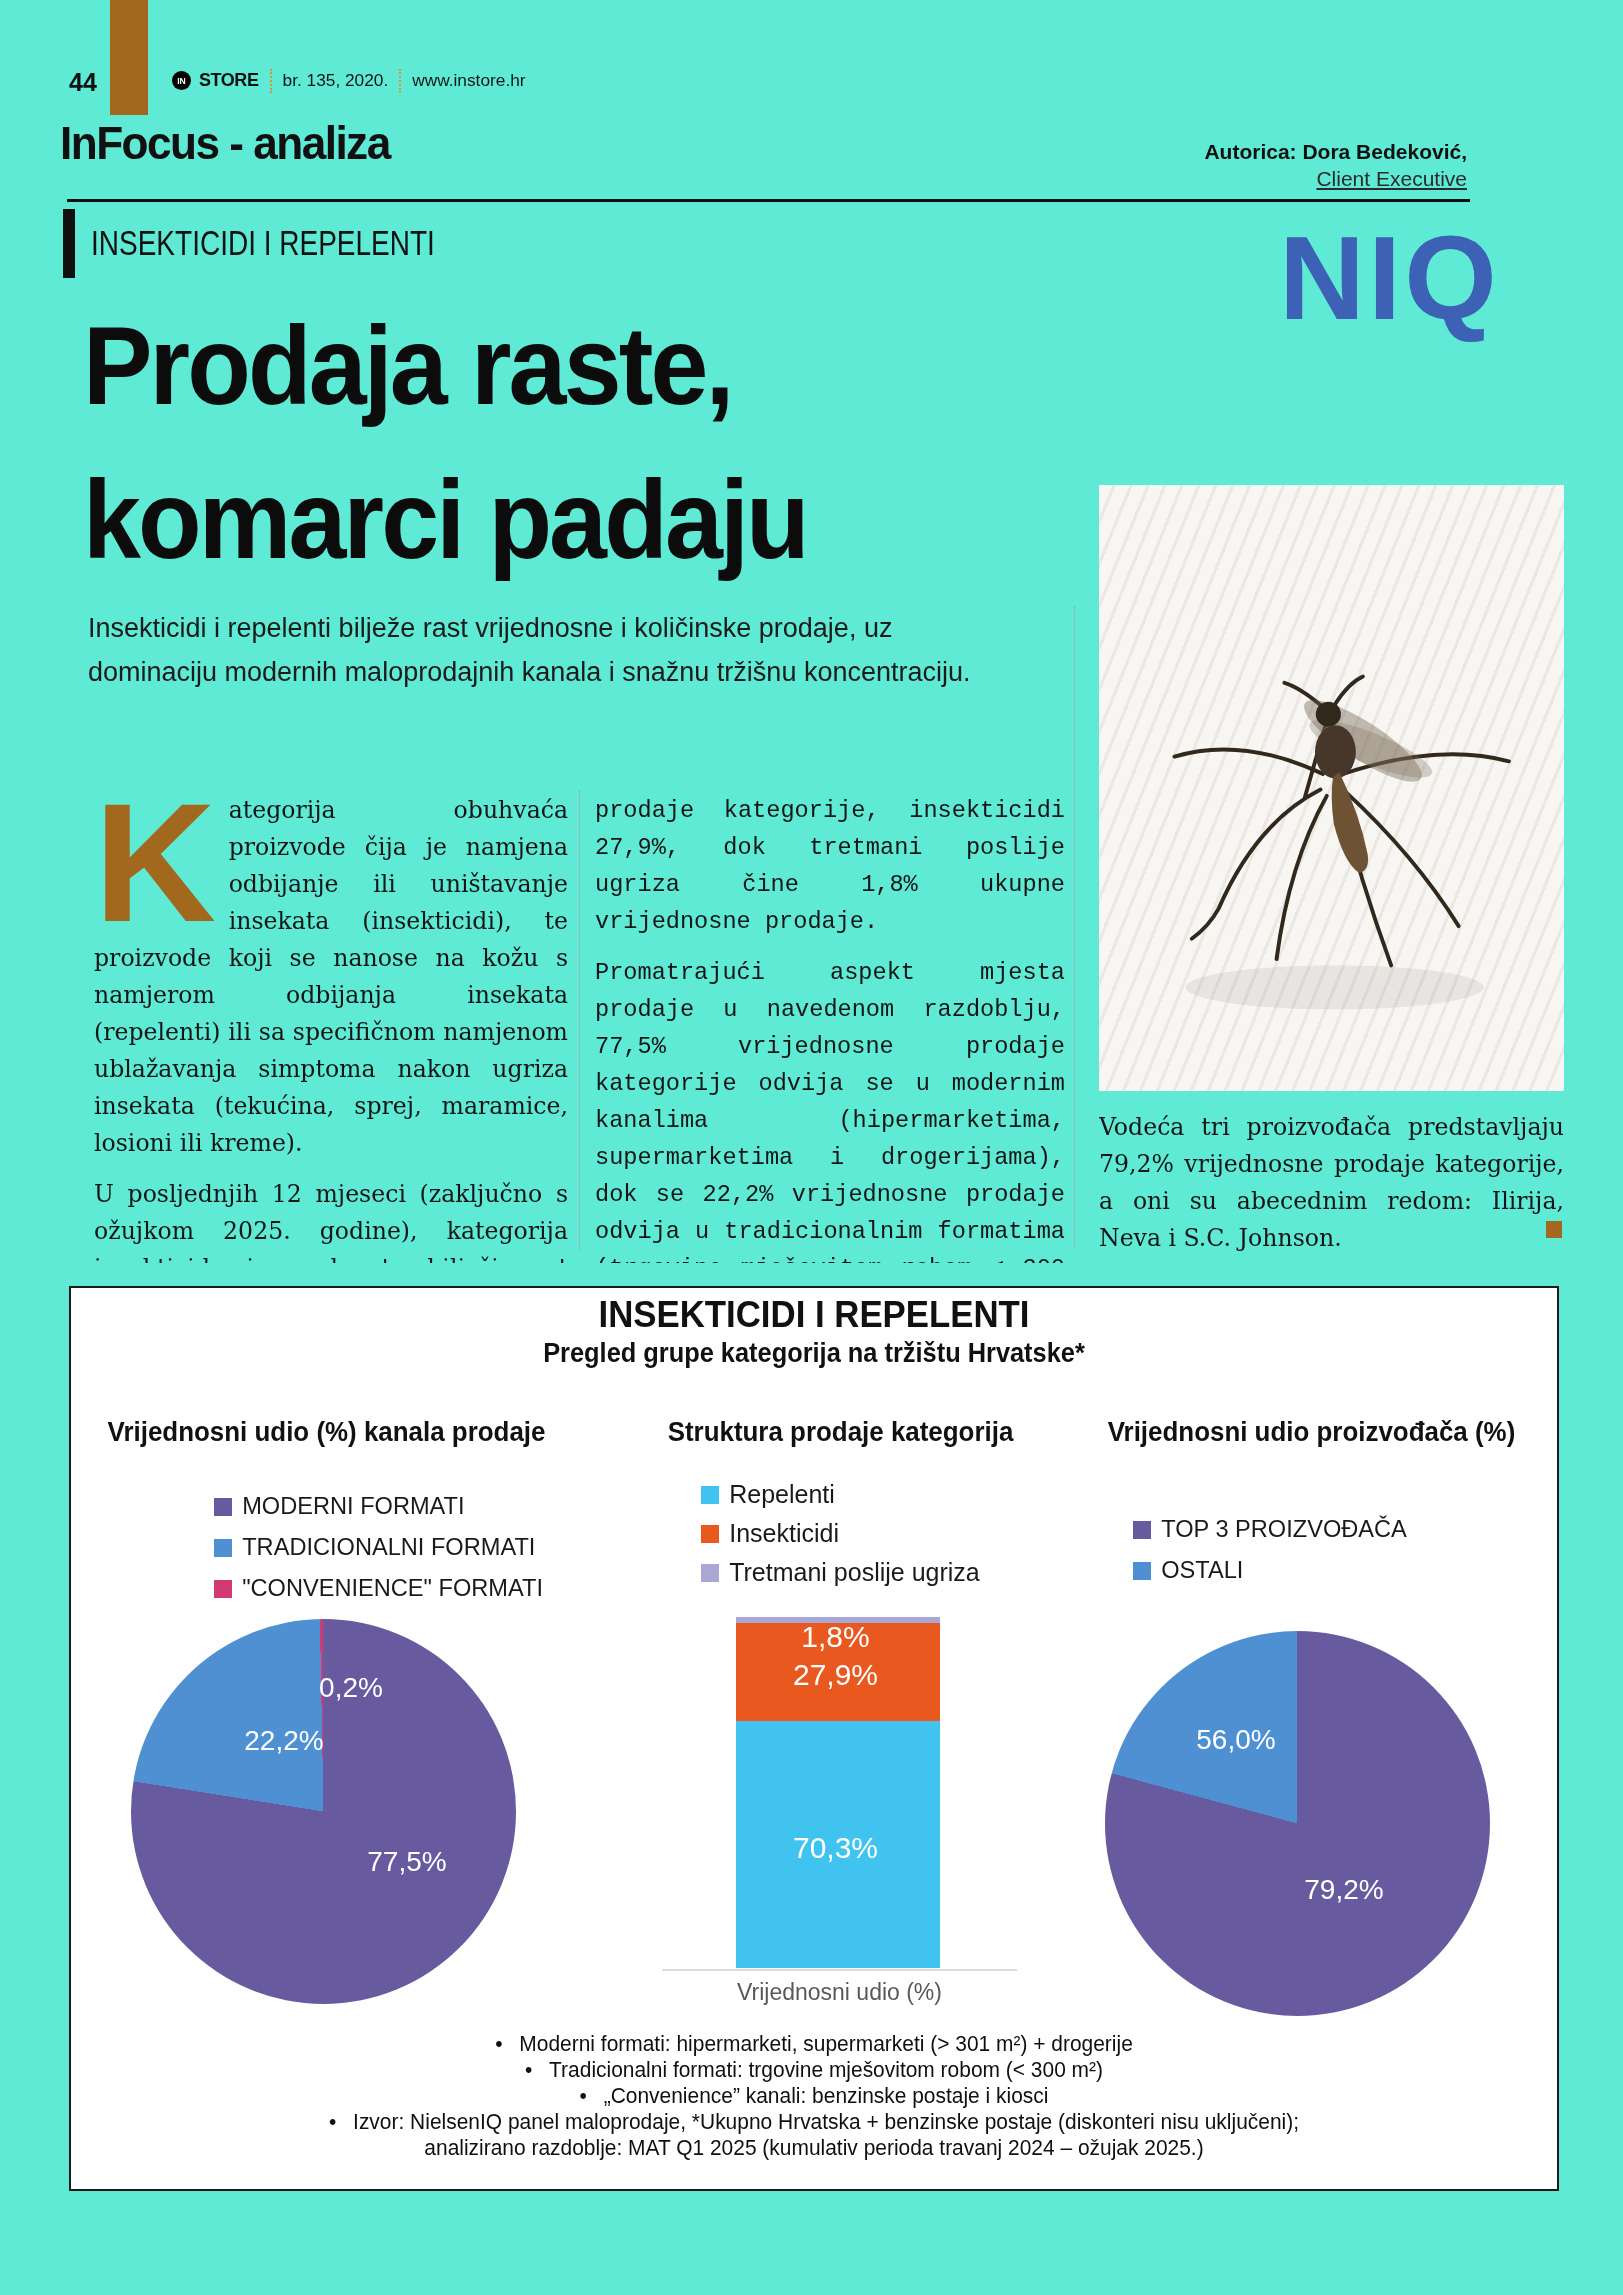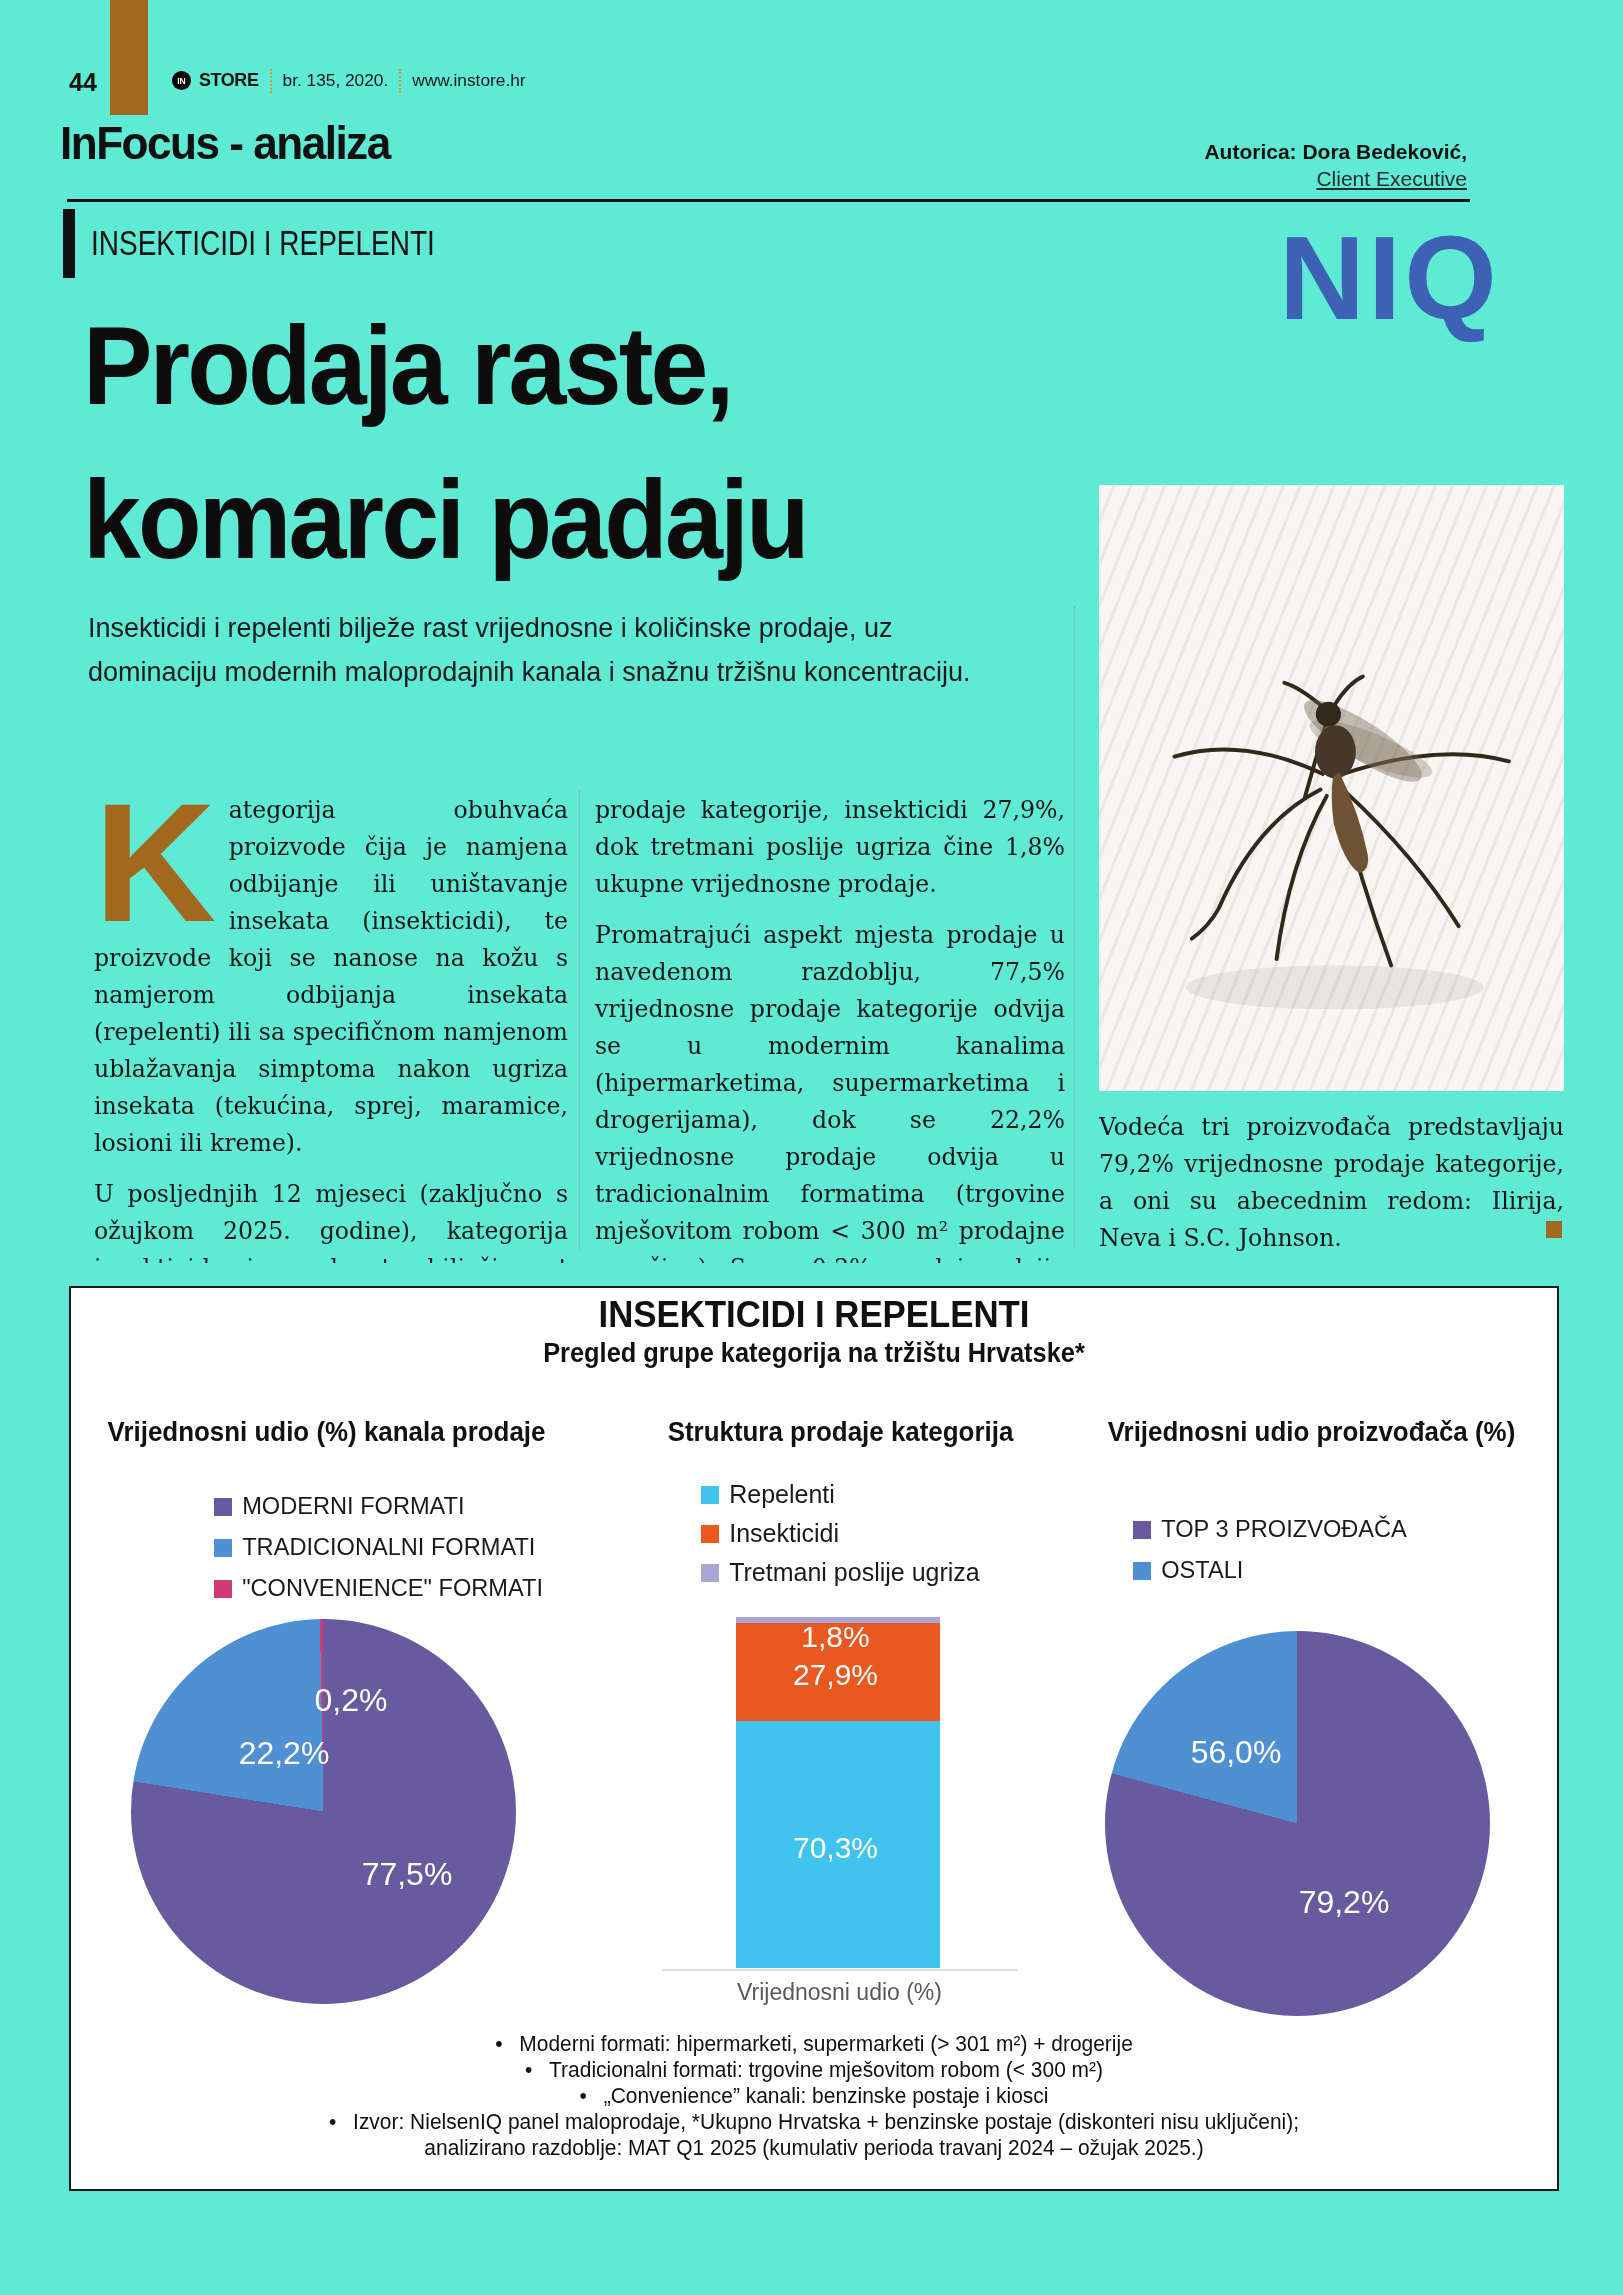--- a/index.html
+++ b/index.html
@@ -40,21 +40,21 @@
          background:repeating-linear-gradient(112deg,#f7f6f3 0 12.6px,#ebe8e3 12.6px 15.7px);overflow:hidden;}
 
   
   .dotrule{position:absolute;border-left:1.6px dotted #b1998a;}
   .dr1{left:579px;top:790px;height:462px;}
   .dr2{left:1074px;top:606px;height:642px;}
   .bodycol{position:absolute;top:792px;height:471px;font-family:"DejaVu Serif",serif;font-size:23.6px;
            line-height:37px;text-align:justify;color:#161616;overflow:hidden;}
   .bodycol p{margin:0 0 14px 0;}
   .c1{left:94px;width:474px;}
-  .c2{left:595px;width:470px;}
+  .c2{left:595px;width:470px;font-family:Liberation Mono, monospace;}
   .c3{left:1099px;top:1109px;width:465px;height:165px;}
   .dropcap{float:left;font-family:"Liberation Sans",sans-serif;font-weight:700;font-size:169px;
            line-height:124px;color:#a1681e;margin:9.4px 12.6px 0 0;}
   .endmark{position:absolute;right:1.6px;top:112px;width:16.5px;height:16.5px;background:#a1681e;}
 
   
   .chartbox{position:absolute;left:69px;top:1286px;width:1490px;height:905px;background:#fff;
             border:2.4px solid #1c1c1c;box-sizing:border-box;}
   .btitle{position:absolute;top:6.3px;left:0;width:100%;text-align:center;font-size:37px;font-weight:800;
           transform:scaleX(.94);}
@@ -65,21 +65,21 @@
 
   .legend{position:absolute;}
   .lg1{left:143px;top:198px;}  .lg2{left:630px;top:187px;}  .lg3{left:1062px;top:221px;}
   .lrow{display:flex;align-items:center;gap:10.2px;height:41px;font-size:23.6px;color:#1a1a1a;}
   .lg2 .lrow{height:39px;font-size:25px;}
   .sq{width:18px;height:18px;flex:0 0 auto;}
 
   .pie{position:absolute;width:385px;height:385px;border-radius:50%;}
   .pie1{left:60px;top:331px;}
   .pie2{left:1034px;top:343px;}
-  .plabel{position:absolute;transform:translate(-50%,-50%);color:#fff;font-size:32px;white-space:nowrap;margin-top:12px;}
+  .plabel{position:absolute;transform:translate(-50%,-50%);color:#fff;font-size:28px;white-space:nowrap;}
 
   .bar{position:absolute;left:665px;top:329px;width:204px;height:352px;display:flex;flex-direction:column;}
   .seg{width:100%;}
   .blabel{position:absolute;left:665px;width:199px;text-align:center;color:#fff;font-size:30px;}
   .bl1{top:332px;}  .bl2{top:370px;}  .bl3{top:543px;}
   .axis{position:absolute;left:591px;top:681px;width:355px;height:1.6px;background:#dcdcdc;}
   .xlabel{position:absolute;left:591px;top:691px;width:355px;text-align:center;font-size:23px;color:#595959;}
 
   .fns{position:absolute;left:0;top:743px;width:100%;font-size:21.6px;color:#101010;}
   .fnline{display:flex;justify-content:center;gap:17.3px;line-height:26px;transform:scaleX(.97);}

